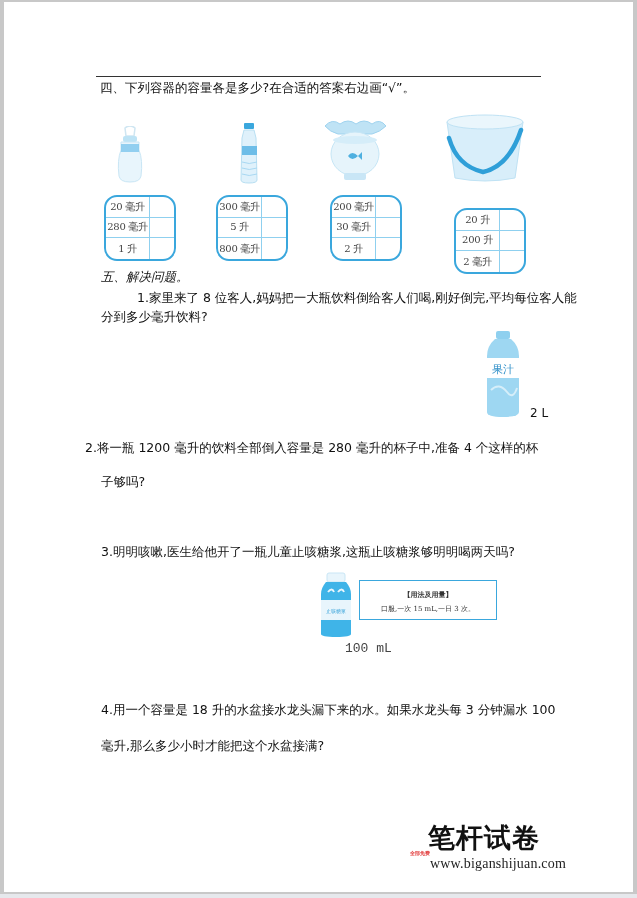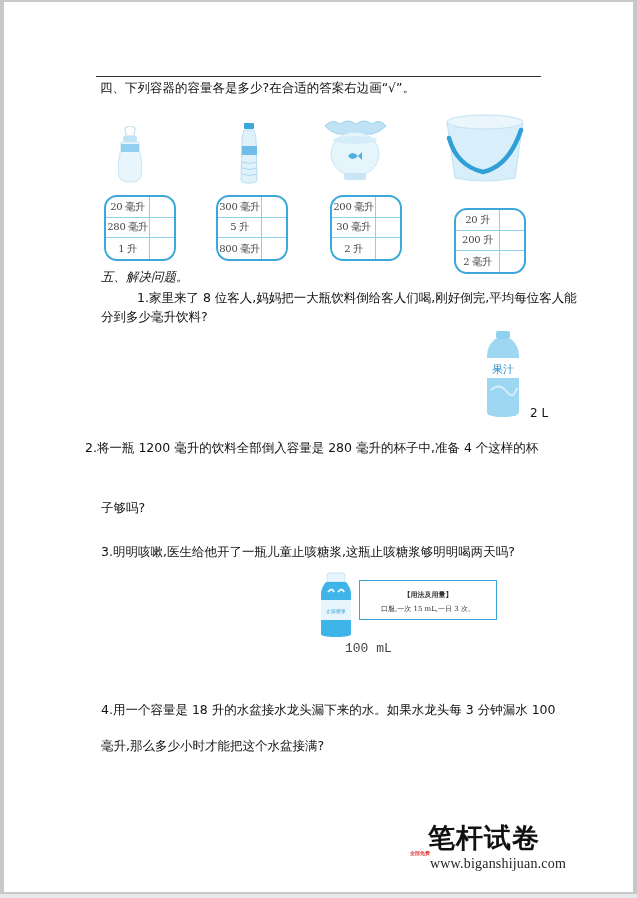--- a/index.html
+++ b/index.html
@@ -118,21 +118,21 @@
 <svg class="abs" style="left:485px; top:330px;" width="36" height="88">
   <rect x="11" y="1" width="14" height="8" rx="2" fill="#8fd0ef"></rect>
   <path d="M10 9 L26 9 Q34 16 34 26 L34 82 Q34 87 18 87 Q2 87 2 82 L2 26 Q2 16 10 9 Z" fill="#9ed7f2"></path>
   <rect x="2" y="28" width="32" height="20" fill="#ffffff"></rect>
   <text x="18" y="43" font-size="11" text-anchor="middle" fill="#2f8fc8" font-family="DejaVu Serif, serif">果汁</text>
   <path d="M6 60 Q14 52 22 62 Q28 70 32 58" stroke="#d6eef9" fill="none" stroke-width="2"></path>
 </svg>
 <div class="abs text" style="left:530px; top:405px; font-size:12px;">2 L</div>
 
 <div class="abs text" style="left:85px; top:440px;">2.将一瓶 1200 毫升的饮料全部倒入容量是 280 毫升的杯子中,准备 4 个这样的杯</div>
-<div class="abs text" style="left:101px; top:500px;">子够吗?</div>
+<div class="abs text" style="left:101px; top:474px;">子够吗?</div>
 
 <div class="abs text" style="left:101px; top:544px;">3.明明咳嗽,医生给他开了一瓶儿童止咳糖浆,这瓶止咳糖浆够明明喝两天吗?</div>
 
 <svg class="abs" style="left:320px; top:572px;" width="32" height="66">
   <rect x="7" y="1" width="18" height="9" rx="2" fill="#e8f5fc" stroke="#c9e6f5"></rect>
   <path d="M6 10 L26 10 Q31 16 31 22 L31 62 Q31 65 16 65 Q1 65 1 62 L1 22 Q1 16 6 10 Z" fill="#3fb4e8"></path>
   <rect x="1" y="28" width="30" height="20" fill="#e8f5fc"></rect>
   <text x="16" y="41" font-size="5" text-anchor="middle" fill="#2f9fd8" font-family="DejaVu Sans, sans-serif">止咳糖浆</text>
   <path d="M8 20 Q12 15 14 20 M18 20 Q22 15 24 20" stroke="#e8f5fc" fill="none" stroke-width="2"></path>
 </svg>

